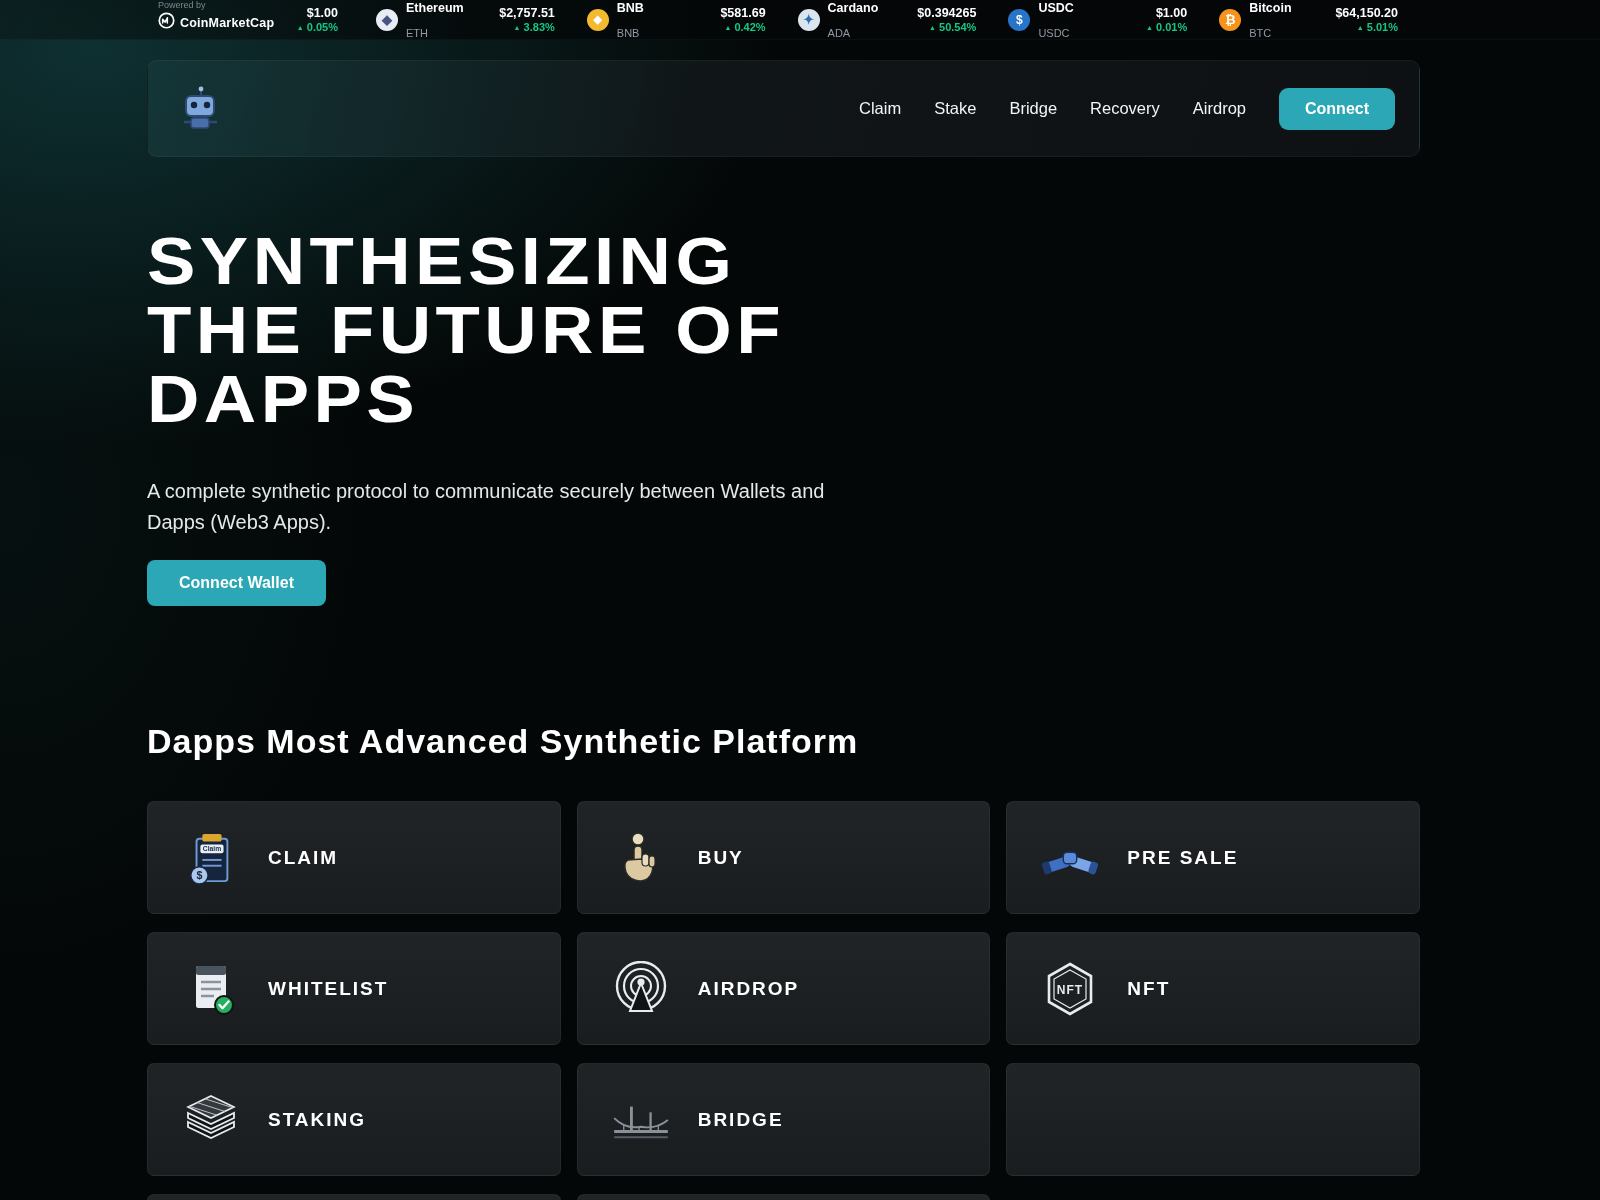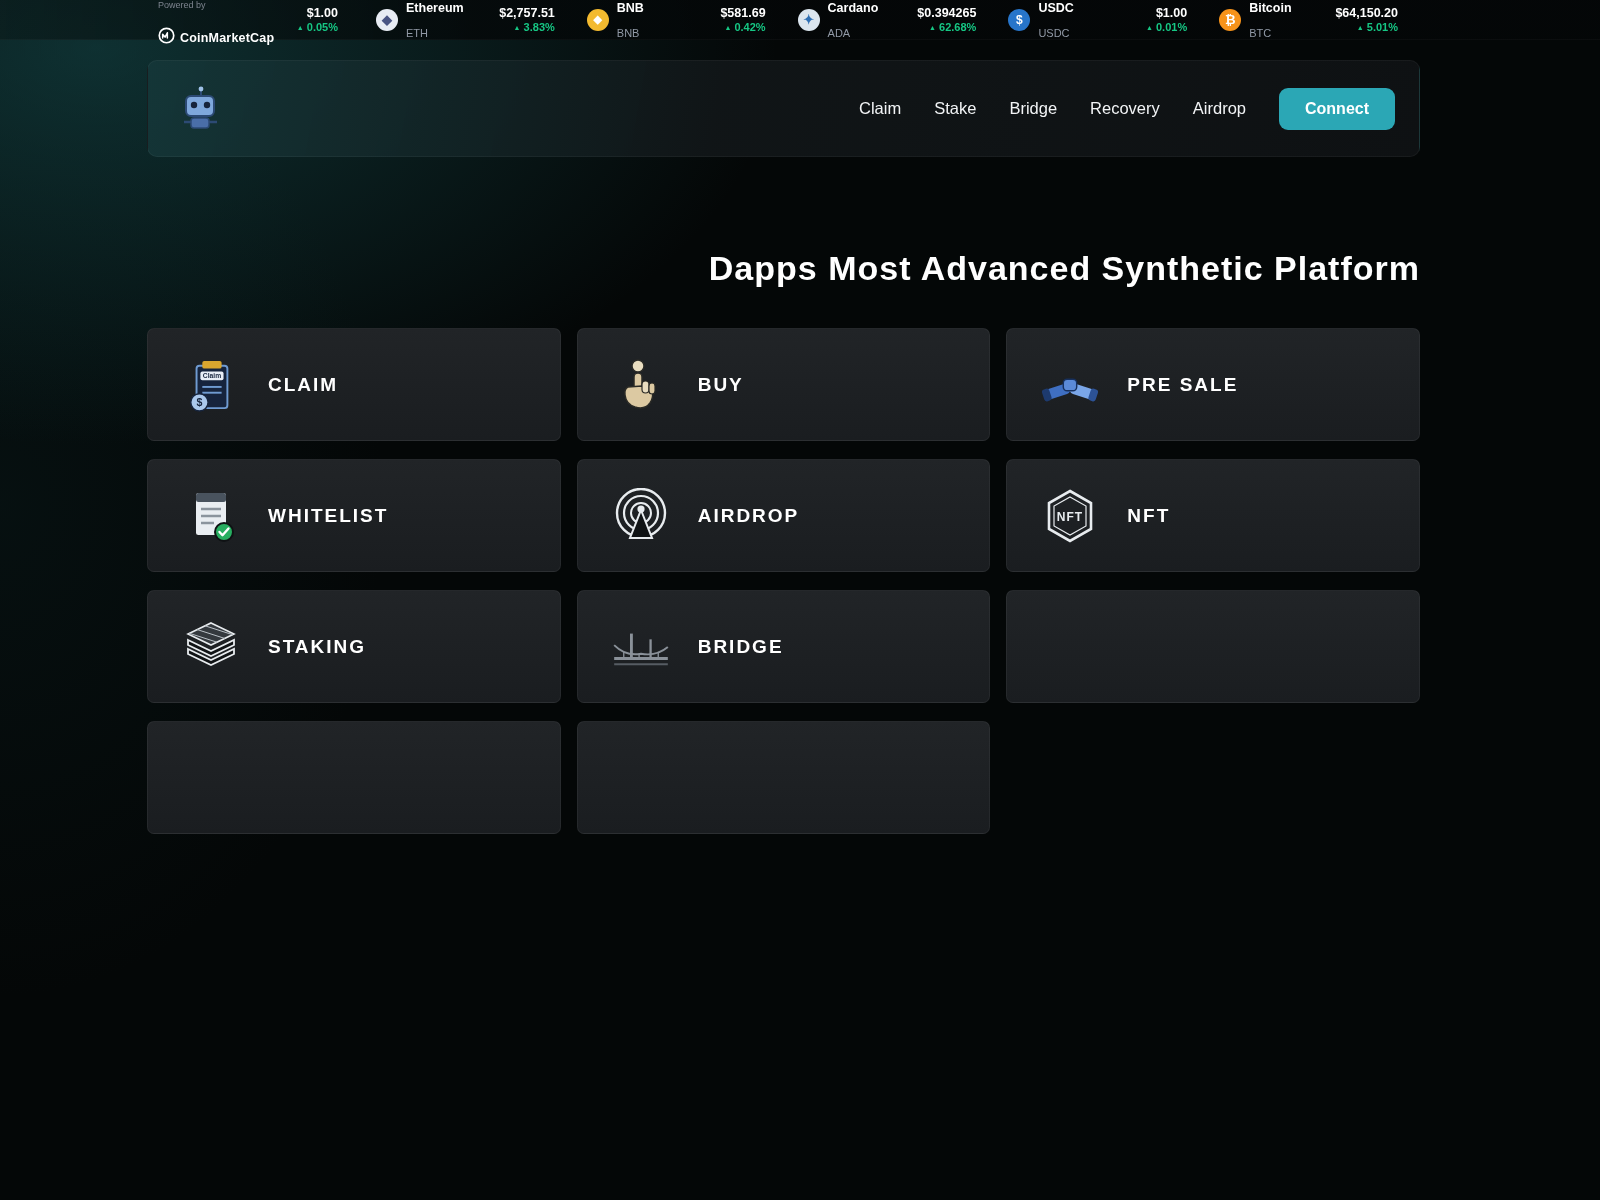--- a/index.html
+++ b/index.html
@@ -17,21 +17,21 @@
       radial-gradient(700px 900px at 0% 42%, rgba(14,48,50,0.22), rgba(0,0,0,0) 55%);
   }
   
   .topbar {
     position:relative; z-index:2;
     height:40px; display:flex; align-items:stretch;
     padding-left:158px; padding-right:186px;
     background:linear-gradient(90deg, rgba(10,26,26,0.65), rgba(4,7,8,0.8) 30%);
     border-bottom:1px solid rgba(255,255,255,0.03);
   }
-  .powered { width:118px; display:flex; flex-direction:column; justify-content:flex-start; gap:17px; }
+  .powered { width:118px; display:flex; flex-direction:column; justify-content:flex-start; gap:2px; }
   .powered-label { font-size:9px; color:#7d848f; }
   .brand-row { display:flex; align-items:center; gap:5px; }
   .brand-name { font-size:12.5px; font-weight:bold; color:#fff; letter-spacing:0.2px; }
   .ticker-item {
     flex:1; display:flex; align-items:center; justify-content:space-between;
     padding:12px 16px; cursor:pointer;
   }
   .ticker-item.first { flex:0 0 84px; justify-content:flex-end; padding-right:22px; }
   .coin-left { display:flex; align-items:center; gap:8px; }
   .coin-icon {
@@ -75,21 +75,21 @@
     color:#fff; transform:scaleX(1.1); transform-origin:left center; white-space:nowrap;
   }
   .hero-sub { margin-top:42px; width:690px; font-size:20px; line-height:31px; color:#e4e8eb; }
   .cta-btn {
     display:inline-block; margin-top:22px; background:#2ba7b5; color:#fff;
     font-weight:bold; font-size:16px; font-family:"Liberation Sans", sans-serif;
     padding:14px 32px; border:none; border-radius:8px; cursor:pointer;
   }
   
   .section-heading {
-    margin-top:92px; text-align:right; font-size:34px; font-weight:800;
+    margin-top:116px; text-align:left; font-size:34px; font-weight:800;
     letter-spacing:1px; color:#fff;
   }
   .cards-grid {
     margin-top:40px; display:grid; grid-template-columns:repeat(3, 1fr);
     gap:18px 16px;
   }
   .card {
     height:113px; border-radius:7px;
     background:linear-gradient(180deg, #212427, #1a1d20);
     border:1px solid rgba(255,255,255,0.05);
@@ -155,21 +155,21 @@
   <div class="ticker-item">
     <div class="coin-left">
       <span class="coin-icon ic-ada">✦</span>
       <span>
         <span class="coin-name">Cardano</span>
         <span class="coin-symbol">ADA</span>
       </span>
     </div>
     <div class="coin-price">
       <span class="price">$0.394265</span>
-      <span class="change"><span class="up-arrow">▲</span> <span>62.68%</span></span>
+      <span class="change"><span class="up-arrow">▲</span> <span>50.54%</span></span>
     </div>
   </div>
 
   <div class="ticker-item">
     <div class="coin-left">
       <span class="coin-icon ic-usdc">$</span>
       <span>
         <span class="coin-name">USDC</span>
         <span class="coin-symbol">USDC</span>
       </span>
@@ -213,20 +213,27 @@
     <div class="nav-right">
       <span class="nav-link">Claim</span>
       <span class="nav-link">Stake</span>
       <span class="nav-link">Bridge</span>
       <span class="nav-link">Recovery</span>
       <span class="nav-link">Airdrop</span>
       <button class="connect-btn">Connect</button>
     </div>
   </div>
 
+  <div class="hero">
+    <div class="hero-title">SYNTHESIZING</div>
+    <div class="hero-title">THE FUTURE OF</div>
+    <div class="hero-title">DAPPS</div>
+    <p class="hero-sub">A complete synthetic protocol to communicate securely between Wallets and Dapps (Web3 Apps).</p>
+    <button class="cta-btn">Connect Wallet</button>
+  </div>
 
   <h2 class="section-heading">Dapps Most Advanced Synthetic Platform</h2>
 
   <div class="cards-grid">
 
     <div class="card">
       <span class="card-icon">
         <svg width="54" height="56" viewBox="0 0 56 58">
           <rect x="13" y="9" width="32" height="44" rx="3" fill="#16243d" stroke="#6f9bd2" stroke-width="2"></rect>
           <rect x="19" y="4" width="20" height="8" rx="2" fill="#d9a62e"></rect>

